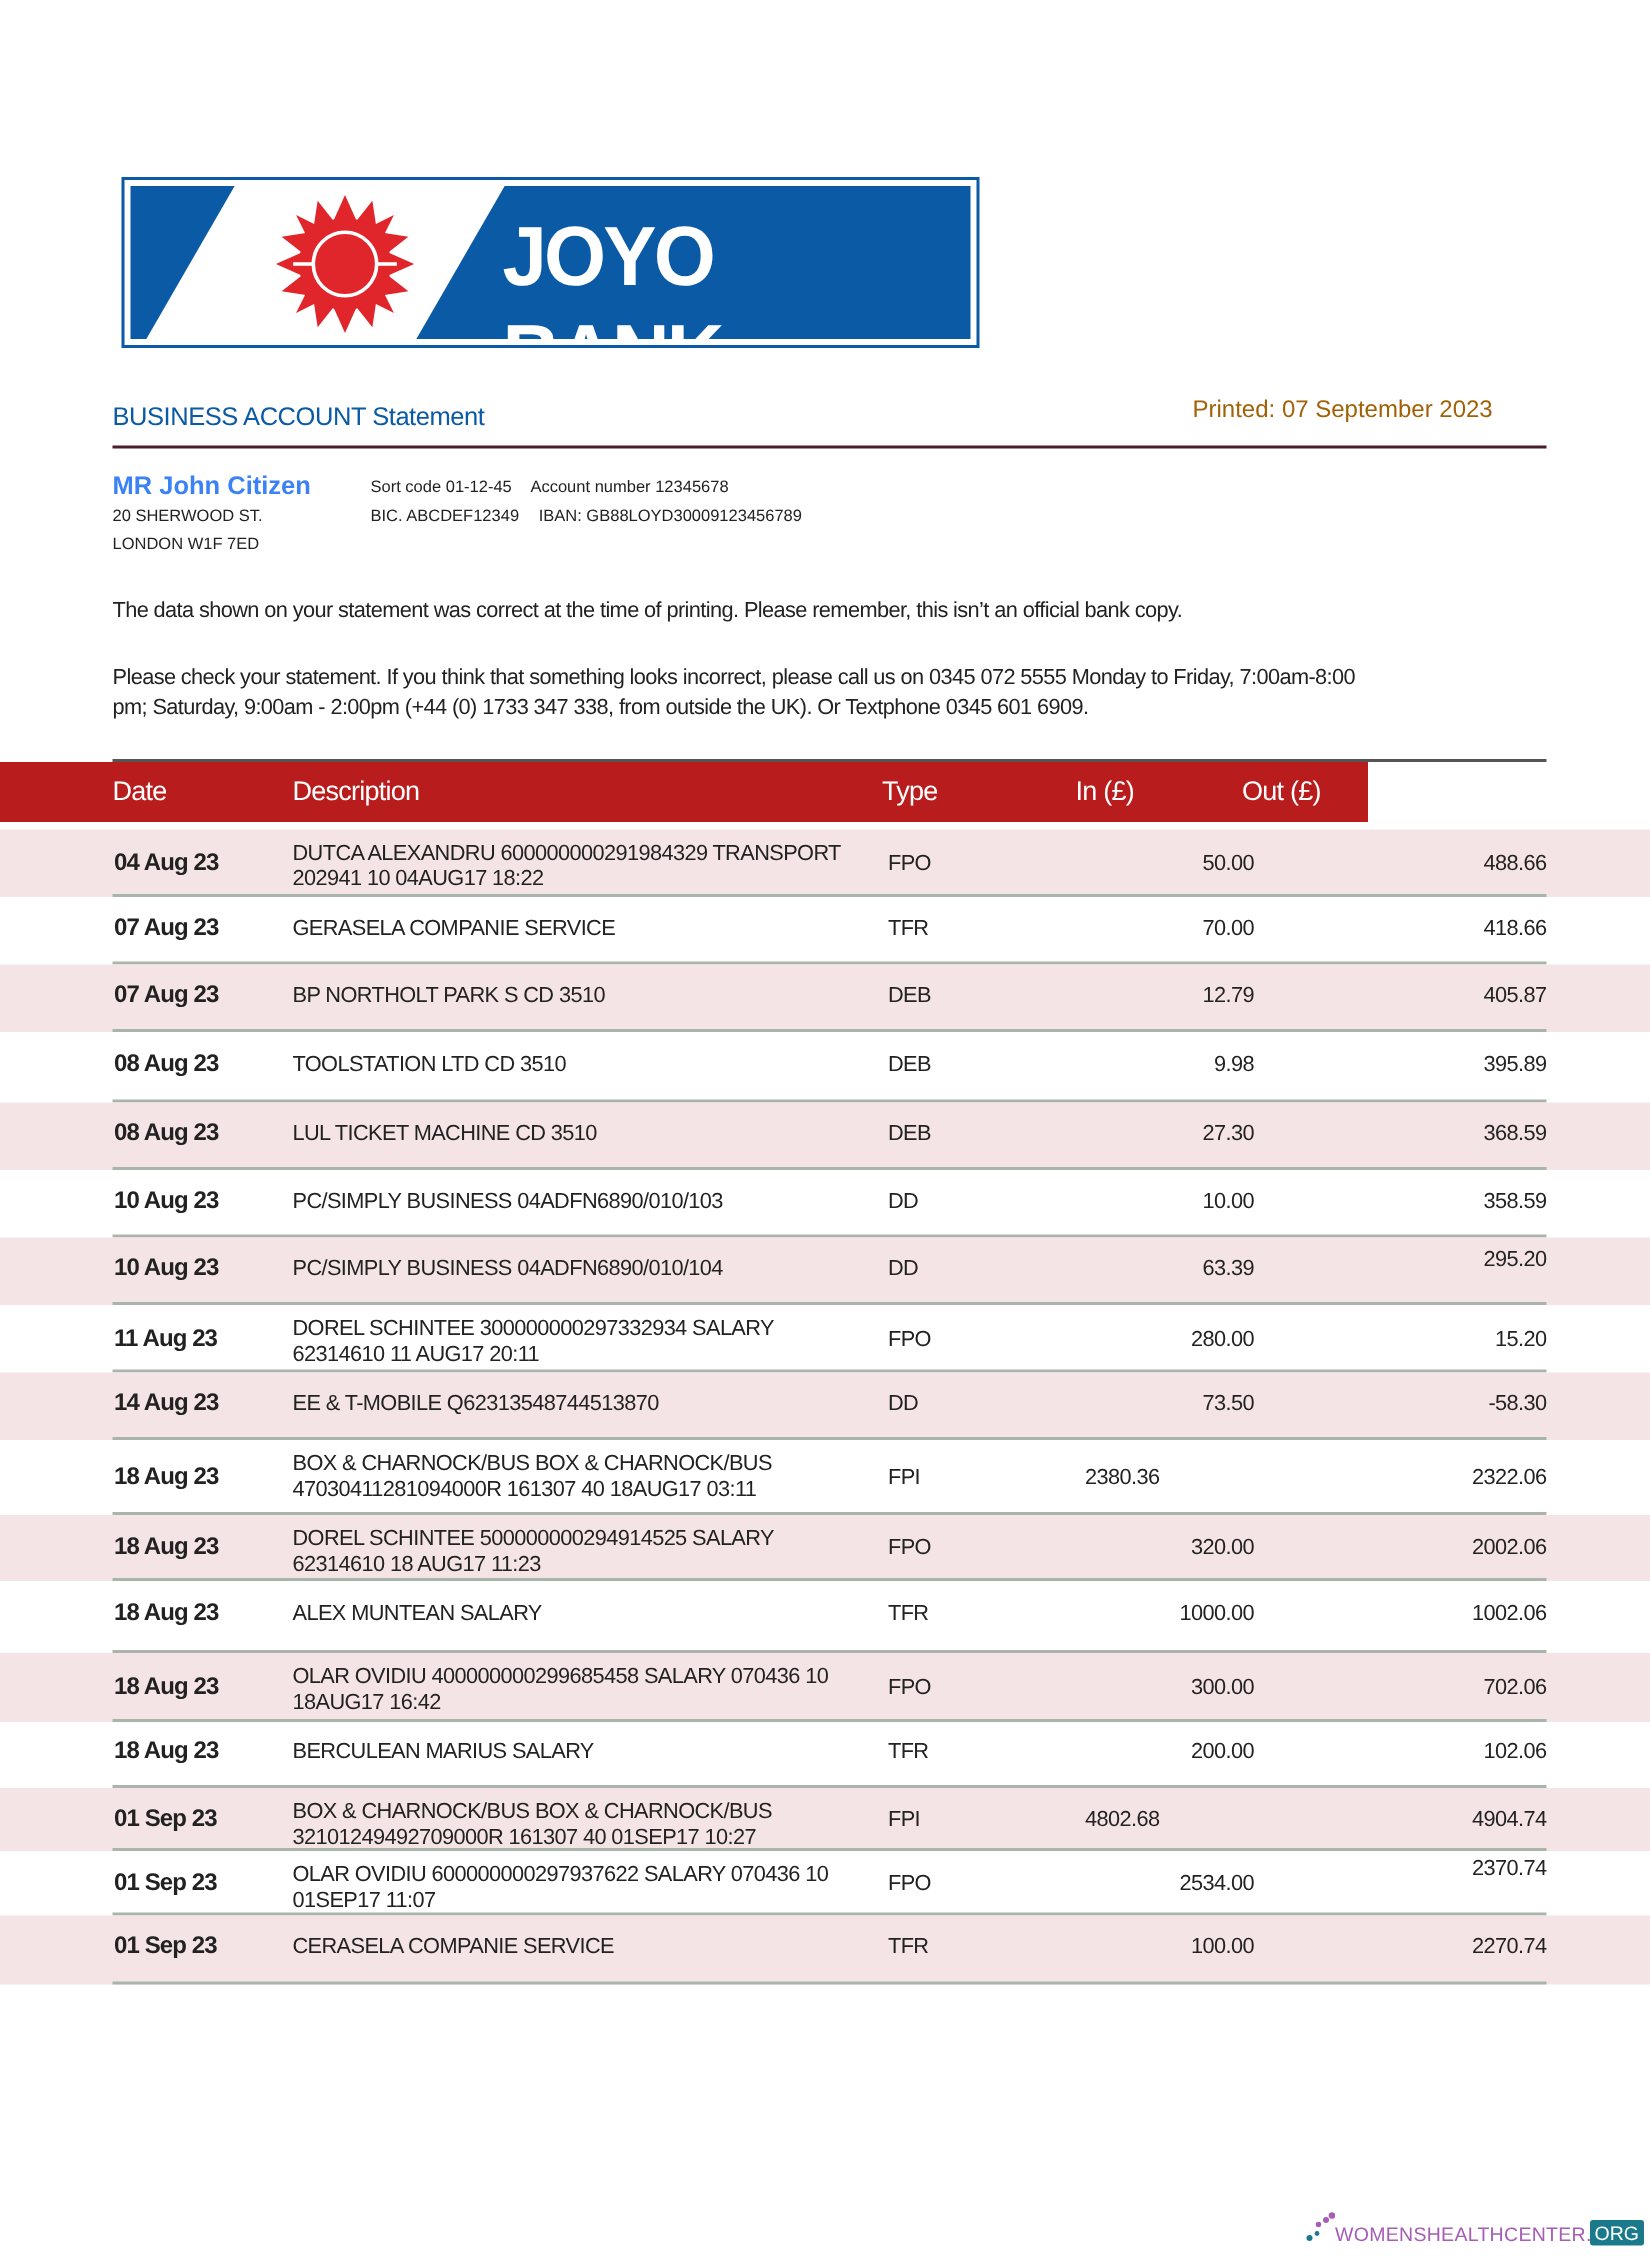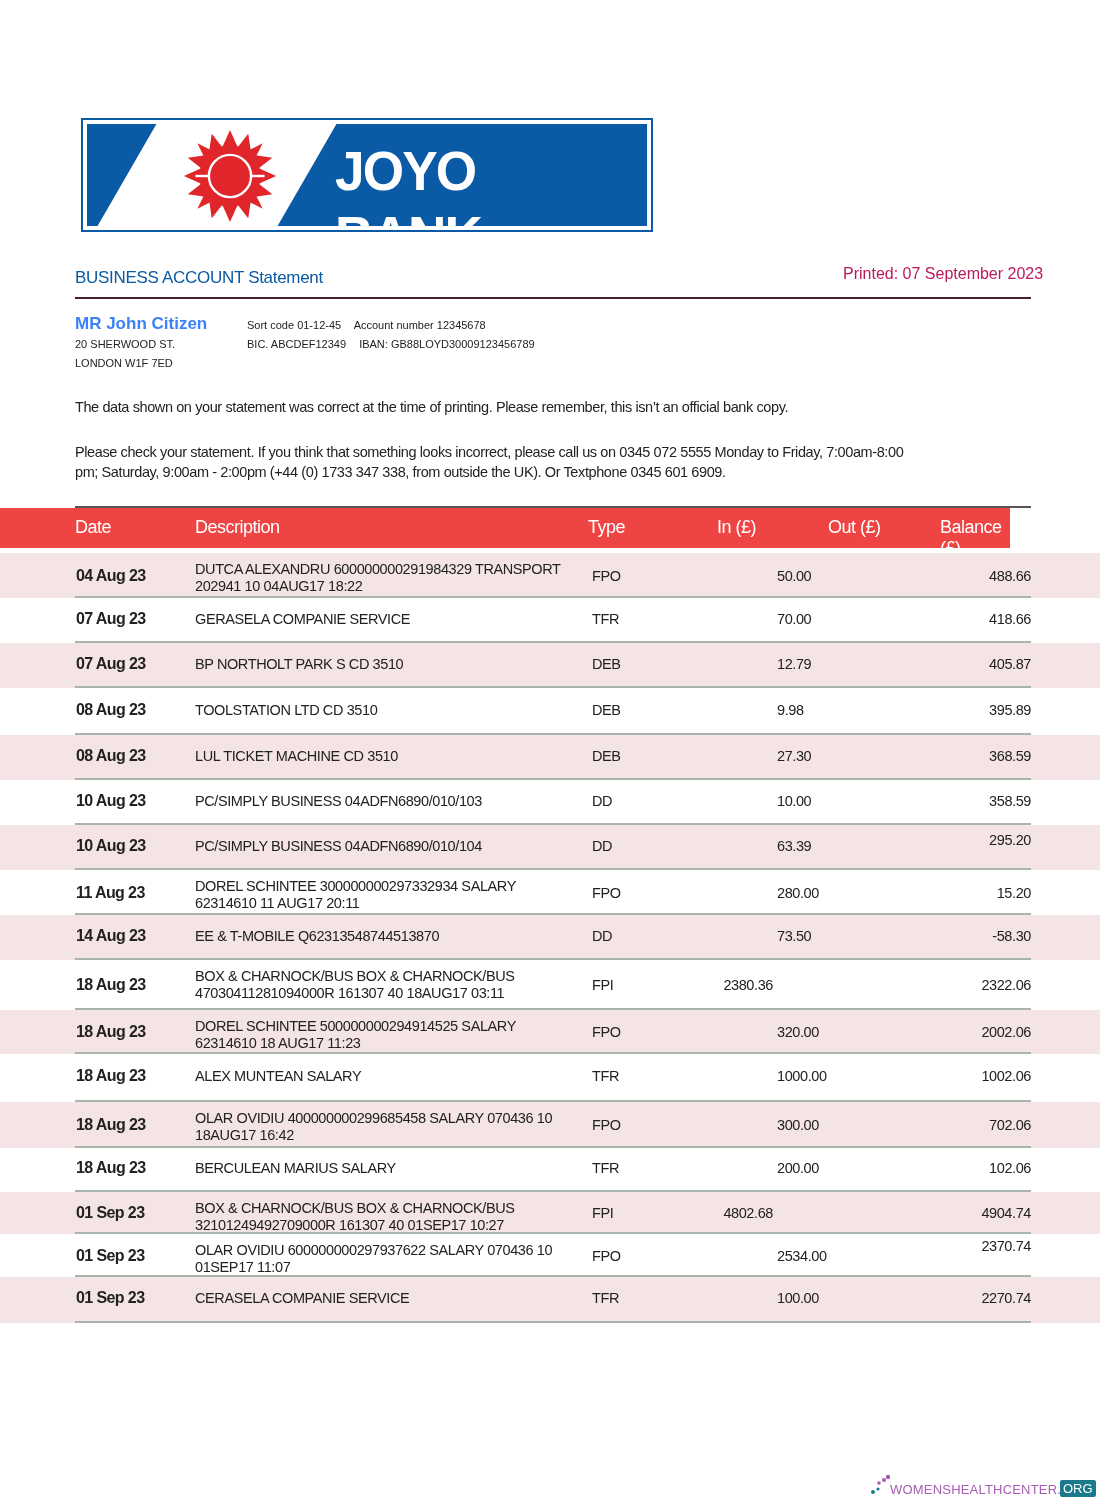--- a/index.html
+++ b/index.html
@@ -15,56 +15,56 @@
     position: absolute; left: 40px; top: 0; width: 180px; height: 100%; background: #fff;
     transform: skewX(-30deg);
   }
   .logo-sun { position: absolute; left: 95px; top: 4px; width: 96px; height: 96px; }
   .logo-text {
     position: absolute; left: 248px; top: 14px; font-size: 56px; font-weight: bold; color: #fff;
     letter-spacing: -2px; font-family: "Liberation Sans", sans-serif; transform: scaleX(0.95); transform-origin: left;
   }
 
   .title { position: absolute; left: 75px; top: 268px; font-size: 17px; color: #0b5aa5; letter-spacing: -0.3px; }
-  .printed { position: absolute; left: 795px; top: 265px; font-size: 16px; color: #be185d; margin-left: 48px; }
+  .printed { position: absolute; left: 795px; top: 265px; font-size: 16px; color: #a16207; }
   .rule-top { position: absolute; left: 75px; top: 297px; width: 956px; height: 2px; background: #4a1e2a; }
 
   .name { position: absolute; left: 75px; top: 314px; font-size: 17px; font-weight: bold; color: #3b82f6; }
   .addr1 { position: absolute; left: 75px; top: 338px; font-size: 11px; color: #222; }
   .addr2 { position: absolute; left: 75px; top: 357px; font-size: 11px; color: #222; }
   .acct1 { position: absolute; left: 247px; top: 319px; font-size: 11px; color: #222; }
   .acct2 { position: absolute; left: 247px; top: 338px; font-size: 11px; color: #222; }
   .acct1 span, .acct2 span { margin-right: 10px; }
 
   .note1 { position: absolute; left: 75px; top: 399px; font-size: 14.5px; color: #222; letter-spacing: -0.4px; }
   .note2 { position: absolute; left: 75px; top: 442px; width: 840px; font-size: 14.5px; line-height: 20px; color: #222; letter-spacing: -0.4px; }
 
   .rule-head { position: absolute; left: 75px; top: 506px; width: 956px; height: 2px; background: #555; }
   .thead {
-    position: absolute; left: 0; top: 508px; width: 1010px; height: 40px; background: #ef4444;
+    position: absolute; left: 0; top: 508px; width: 912px; height: 40px; background: #b91c1c;
     color: #fff; font-size: 18px; letter-spacing: -0.5px; text-decoration: underline;
   }
   .thead div { position: absolute; top: 9px; }
   .th-date { left: 75px; }
   .th-desc { left: 195px; }
   .th-type { left: 588px; }
   .th-in { left: 717px; }
   .th-out { left: 828px; }
   .th-bal { left: 940px; }
 
   .rows { position: absolute; left: 0; top: 553px; width: 1100px; }
   .row { position: relative; width: 1100px; }
   .row.shaded .bg { position: absolute; left: 0; top: 0; width: 1100px; height: 100%; background: #f5e4e5; }
   .row .line { position: absolute; left: 75px; bottom: 0; width: 956px; height: 2px; background: #a9b5ab; }
   .row .cell { position: absolute; font-size: 14.5px; color: #222; letter-spacing: -0.4px; }
   .row .c-date { left: 76px; font-weight: bold; font-size: 16px; letter-spacing: -0.6px; }
   .row .c-desc { left: 195px; line-height: 17px; width: 380px; }
   .row .c-type { left: 592px; }
   .row .c-in { left: 660px; width: 113px; text-align: right; }
-  .row .c-out { left: 777px; width: 116px; }
+  .row .c-out { left: 720px; width: 116px; text-align: right; }
   .row .c-bal { left: 900px; width: 131px; text-align: right; }
 
   .watermark { position: absolute; left: 870px; top: 1474px; height: 26px; }
   .wm-dots { position: absolute; left: 0; top: 0; width: 20px; height: 24px; }
   .wm-text { position: absolute; left: 20px; top: 8px; font-size: 13px; color: #a55db5; letter-spacing: 0.2px; white-space: nowrap; }
   .wm-org { position: absolute; left: 190px; top: 6px; font-size: 13px; color: #fff; background: #1a7a8c; padding: 1px 3px; border-radius: 2px; }
 </style>
 </head>
 <body>
 

